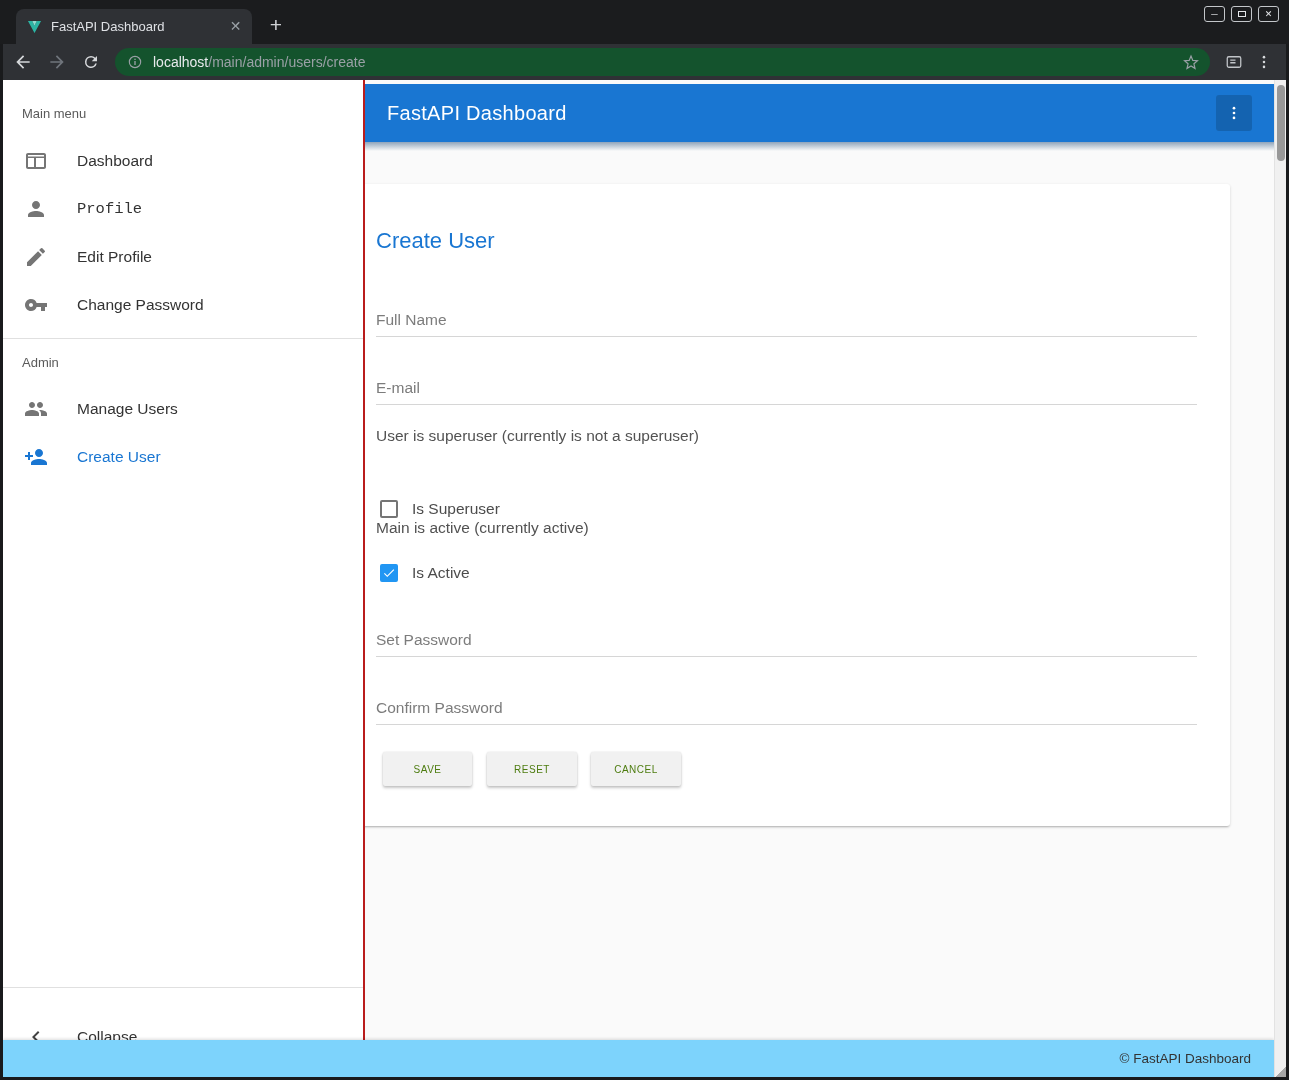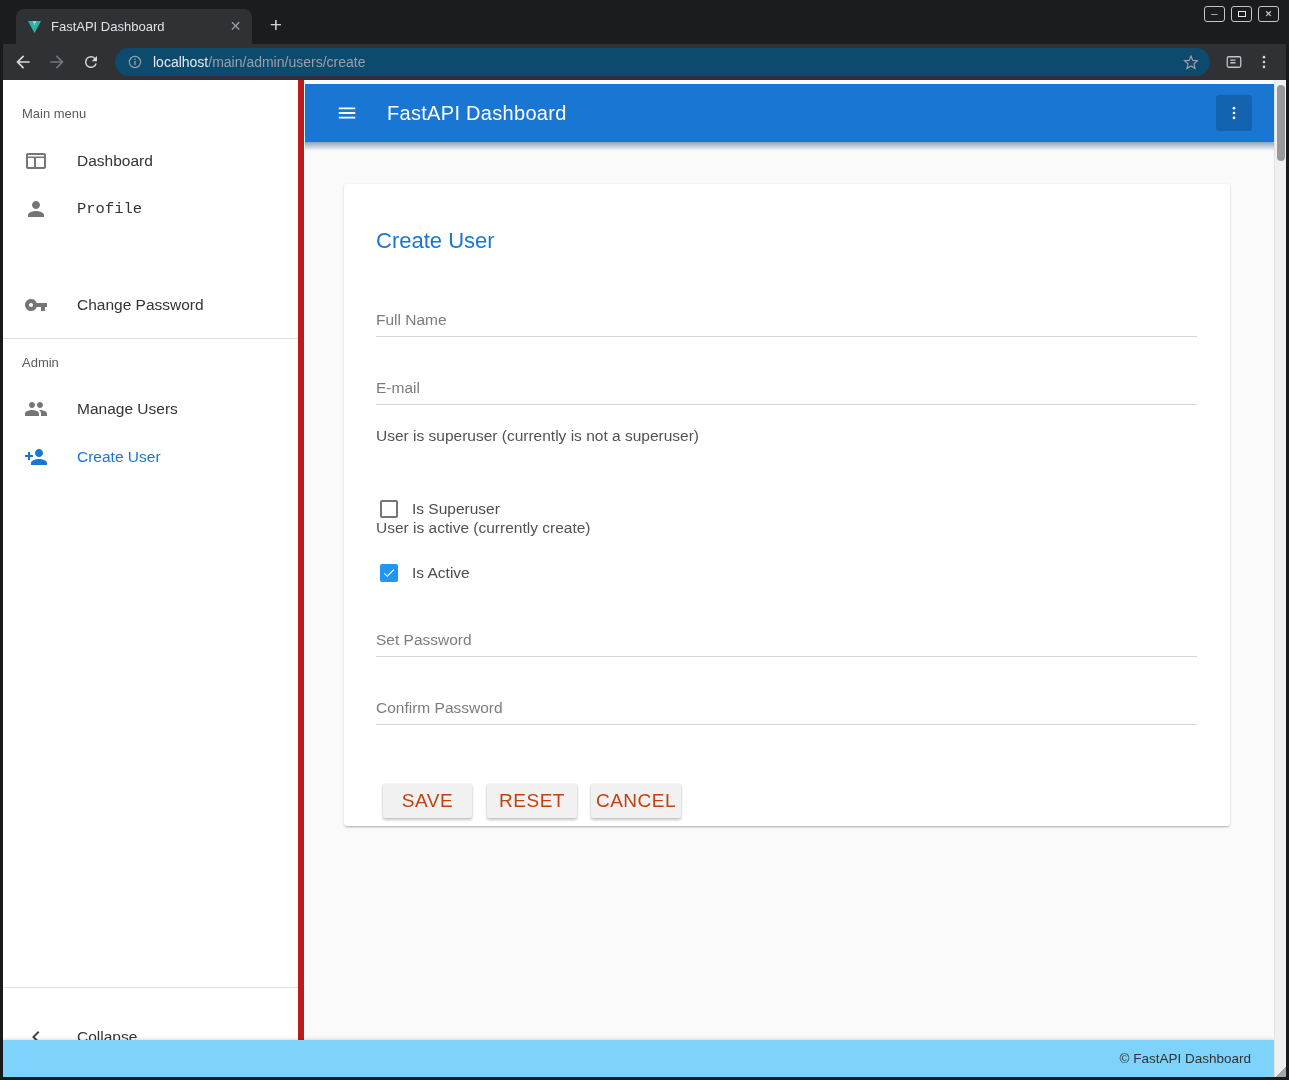--- a/index.html
+++ b/index.html
@@ -12,32 +12,32 @@
   .tab { position:absolute; left:16px; top:9px; width:236px; height:35px; background:#2f3135; border-radius:8px 8px 0 0; display:flex; align-items:center; padding:0 8px 0 11px; }
   .tab-title { flex:1; font-size:13px; color:#dfe1e5; margin-left:9px; white-space:nowrap; overflow:hidden; }
   .tab-close { color:#9aa0a6; font-size:14px; width:17px; height:17px; line-height:16px; text-align:center; border-radius:50%; }
   .newtab { position:absolute; left:263px; top:13px; width:26px; height:26px; color:#cfd1d5; font-size:21px; line-height:24px; text-align:center; font-weight:300; }
   .win-controls { position:absolute; right:10px; top:6px; display:flex; gap:6px; }
   .win-btn { width:21px; height:16px; border:1px solid #c3c6ca; border-radius:3px; color:#e5e7ea; font-size:9px; display:flex; align-items:center; justify-content:center; }
   .win-max-inner { width:8px; height:6px; border:1px solid #e5e7ea; }
 
   .toolbar { position:absolute; left:3px; right:3px; top:44px; height:36px; background:#2f3135; display:flex; align-items:center; }
   .nav-btn { width:28px; height:28px; margin-left:6px; display:flex; align-items:center; justify-content:center; }
-  .urlbar { flex:1; height:28px; margin:0 8px 0 10px; background:#0c4a6e; border-radius:14px; display:flex; align-items:center; padding:0 10px 0 12px; }
+  .urlbar { flex:1; height:28px; margin:0 8px 0 10px; background:#14532d; border-radius:14px; display:flex; align-items:center; padding:0 10px 0 12px; }
   .url-text { font-size:14px; margin-left:10px; flex:1; white-space:nowrap; overflow:hidden; }
   .url-host { color:#e8eaed; }
   .url-path { color:#9aa0a6; }
   .tool-right { display:flex; align-items:center; margin-right:8px; }
   .tool-right .nav-btn { margin-left:2px; }
 
   
   .page { position:absolute; left:3px; right:3px; top:80px; bottom:3px; background:#fafafa; overflow:hidden; }
 
   
-  .sidebar { position:absolute; left:0; top:0; width:301px; bottom:37px; background:#ffffff; border-right:6px solid #b91c1c; z-index:2; }
+  .sidebar { position:absolute; left:0; top:0; width:362px; bottom:37px; background:#ffffff; border-right:2px solid #b91c1c; z-index:2; }
   .side-section { position:absolute; left:19px; font-size:13px; color:#5a5a5a; }
   .nav-item { position:absolute; left:0; width:100%; height:48px; display:flex; align-items:center; cursor:pointer; }
   .nav-item .ni-icon { width:24px; height:24px; margin-left:21px; flex:0 0 auto; }
   .nav-item .ni-label { margin-left:29px; font-size:15.5px; color:#333333; }
   .nav-item.active .ni-label { color:#1976d2; }
   .side-divider { position:absolute; left:0; right:0; height:1px; background:#e0e0e0; }
 
   
   .main { position:absolute; left:302px; right:12px; top:0; bottom:37px; }
   .appbar { position:absolute; left:0; right:0; top:4px; height:58px; background:#1976d2; display:flex; align-items:center; z-index:1; }
@@ -53,23 +53,23 @@
   .card-title { position:absolute; left:32px; top:44px; font-size:22px; color:#1976d2; font-weight:400; }
   .text-field { position:absolute; left:32px; right:33px; height:26px; border-bottom:1px solid #d6d6d6; cursor:text; }
   .text-field .tf-label { position:absolute; left:0; bottom:7px; font-size:15.5px; color:#7c7c7c; }
   .hint { position:absolute; left:32px; font-size:15.5px; color:#525252; }
   .check-row { position:absolute; left:36px; height:18px; display:flex; align-items:center; cursor:pointer; }
   .cb { width:18px; height:18px; border:2px solid #757575; border-radius:2px; background:#fff; display:flex; align-items:center; justify-content:center; }
   .cb svg { display:none; }
   .cb.checked { background:#2196f3; border-color:#2196f3; }
   .cb.checked svg { display:block; }
   .check-row .cr-label { margin-left:14px; font-size:15.5px; color:#4c4c4c; }
-  .btn { position:absolute; top:600px; height:34px; border-radius:2px; background:#f1f1f1; color:#c2410c;
+  .btn { position:absolute; top:568px; height:34px; border-radius:2px; background:#f1f1f1; color:#4d7c0f;
          box-shadow:0 2px 3px rgba(0,0,0,.22), 0 0 2px rgba(0,0,0,.12);
-         font-size:19px; font-weight:500; letter-spacing:.5px; display:flex; align-items:center; justify-content:center; cursor:pointer; }
+         font-size:10px; font-weight:500; letter-spacing:.5px; display:flex; align-items:center; justify-content:center; cursor:pointer; }
   .btn-save { left:39px; width:89px; }
   .btn-reset { left:143px; width:90px; }
   .btn-cancel { left:247px; width:90px; }
 
   
   .scrollbar { position:absolute; right:0; top:0; width:12px; height:100%; background:#f0f0f0; border-left:1px solid #e2e2e2; z-index:4; }
   .scroll-thumb { position:absolute; left:2px; top:5px; width:8px; height:76px; background:#989898; border-radius:4px; }
   .scroll-grip { position:absolute; right:0; bottom:0; width:12px; height:12px; background:linear-gradient(135deg, transparent 55%, #a7a7a7 55%); }
   .footer { position:absolute; left:0; right:12px; bottom:0; height:37px; background:#7dd3fc;
             box-shadow:0 -1px 3px rgba(0,0,0,.14); display:flex; align-items:center; justify-content:flex-end;
@@ -167,20 +167,28 @@
 
       <div class="nav-item" style="top:105px;font-family:Liberation Mono, monospace;">
         <span class="ni-icon">
           <svg viewBox="0 0 24 24" width="24" height="24">
               <path fill="#757575" d="M12 12c2.21 0 4-1.79 4-4s-1.79-4-4-4-4 1.79-4 4 1.79 4 4 4zm0 2c-2.67 0-8 1.34-8 4v2h16v-2c0-2.66-5.33-4-8-4z"></path>
             </svg>
         </span>
         <span class="ni-label">Profile</span>
       </div>
 
+      <div class="nav-item" style="top:153px;">
+        <span class="ni-icon">
+          <svg viewBox="0 0 24 24" width="24" height="24">
+              <path fill="#757575" d="M3 17.25V21h3.75L17.81 9.94l-3.75-3.75L3 17.25zM20.71 7.04c.39-.39.39-1.02 0-1.41l-2.34-2.34a.9959.9959 0 0 0-1.41 0l-1.83 1.83 3.75 3.75 1.83-1.83z"></path>
+            </svg>
+        </span>
+        <span class="ni-label">Edit Profile</span>
+      </div>
 
       <div class="nav-item" style="top:201px;">
         <span class="ni-icon">
           <svg viewBox="0 0 24 24" width="24" height="24">
               <path fill="#757575" d="M12.65 10A5.99 5.99 0 0 0 7 6c-3.31 0-6 2.69-6 6s2.69 6 6 6a5.99 5.99 0 0 0 5.65-4H17v4h4v-4h2v-4H12.65zM7 14c-1.1 0-2-.9-2-2s.9-2 2-2 2 .9 2 2-.9 2-2 2z"></path>
             </svg>
         </span>
         <span class="ni-label">Change Password</span>
       </div>
 
@@ -252,21 +260,21 @@
 
           <div class="hint" style="top:243px;">User is superuser (currently is not a superuser)</div>
 
           <div class="check-row" style="top:288px;margin-top:28px;">
             <span class="cb">
               
             </span>
             <span class="cr-label">Is Superuser</span>
           </div>
 
-          <div class="hint" style="top:335px;">User is active (currently create)</div>
+          <div class="hint" style="top:335px;">Main is active (currently active)</div>
 
           <div class="check-row" style="top:380px;justify-content:space-between;">
             <span class="cb checked">
               <svg width="14" height="14" viewBox="0 0 24 24">
                   <path fill="#fff" d="M9 16.2 4.8 12l-1.4 1.4L9 19 21 7l-1.4-1.4z"></path>
                 </svg>
             </span>
             <span class="cr-label">Is Active</span>
           </div>
 

